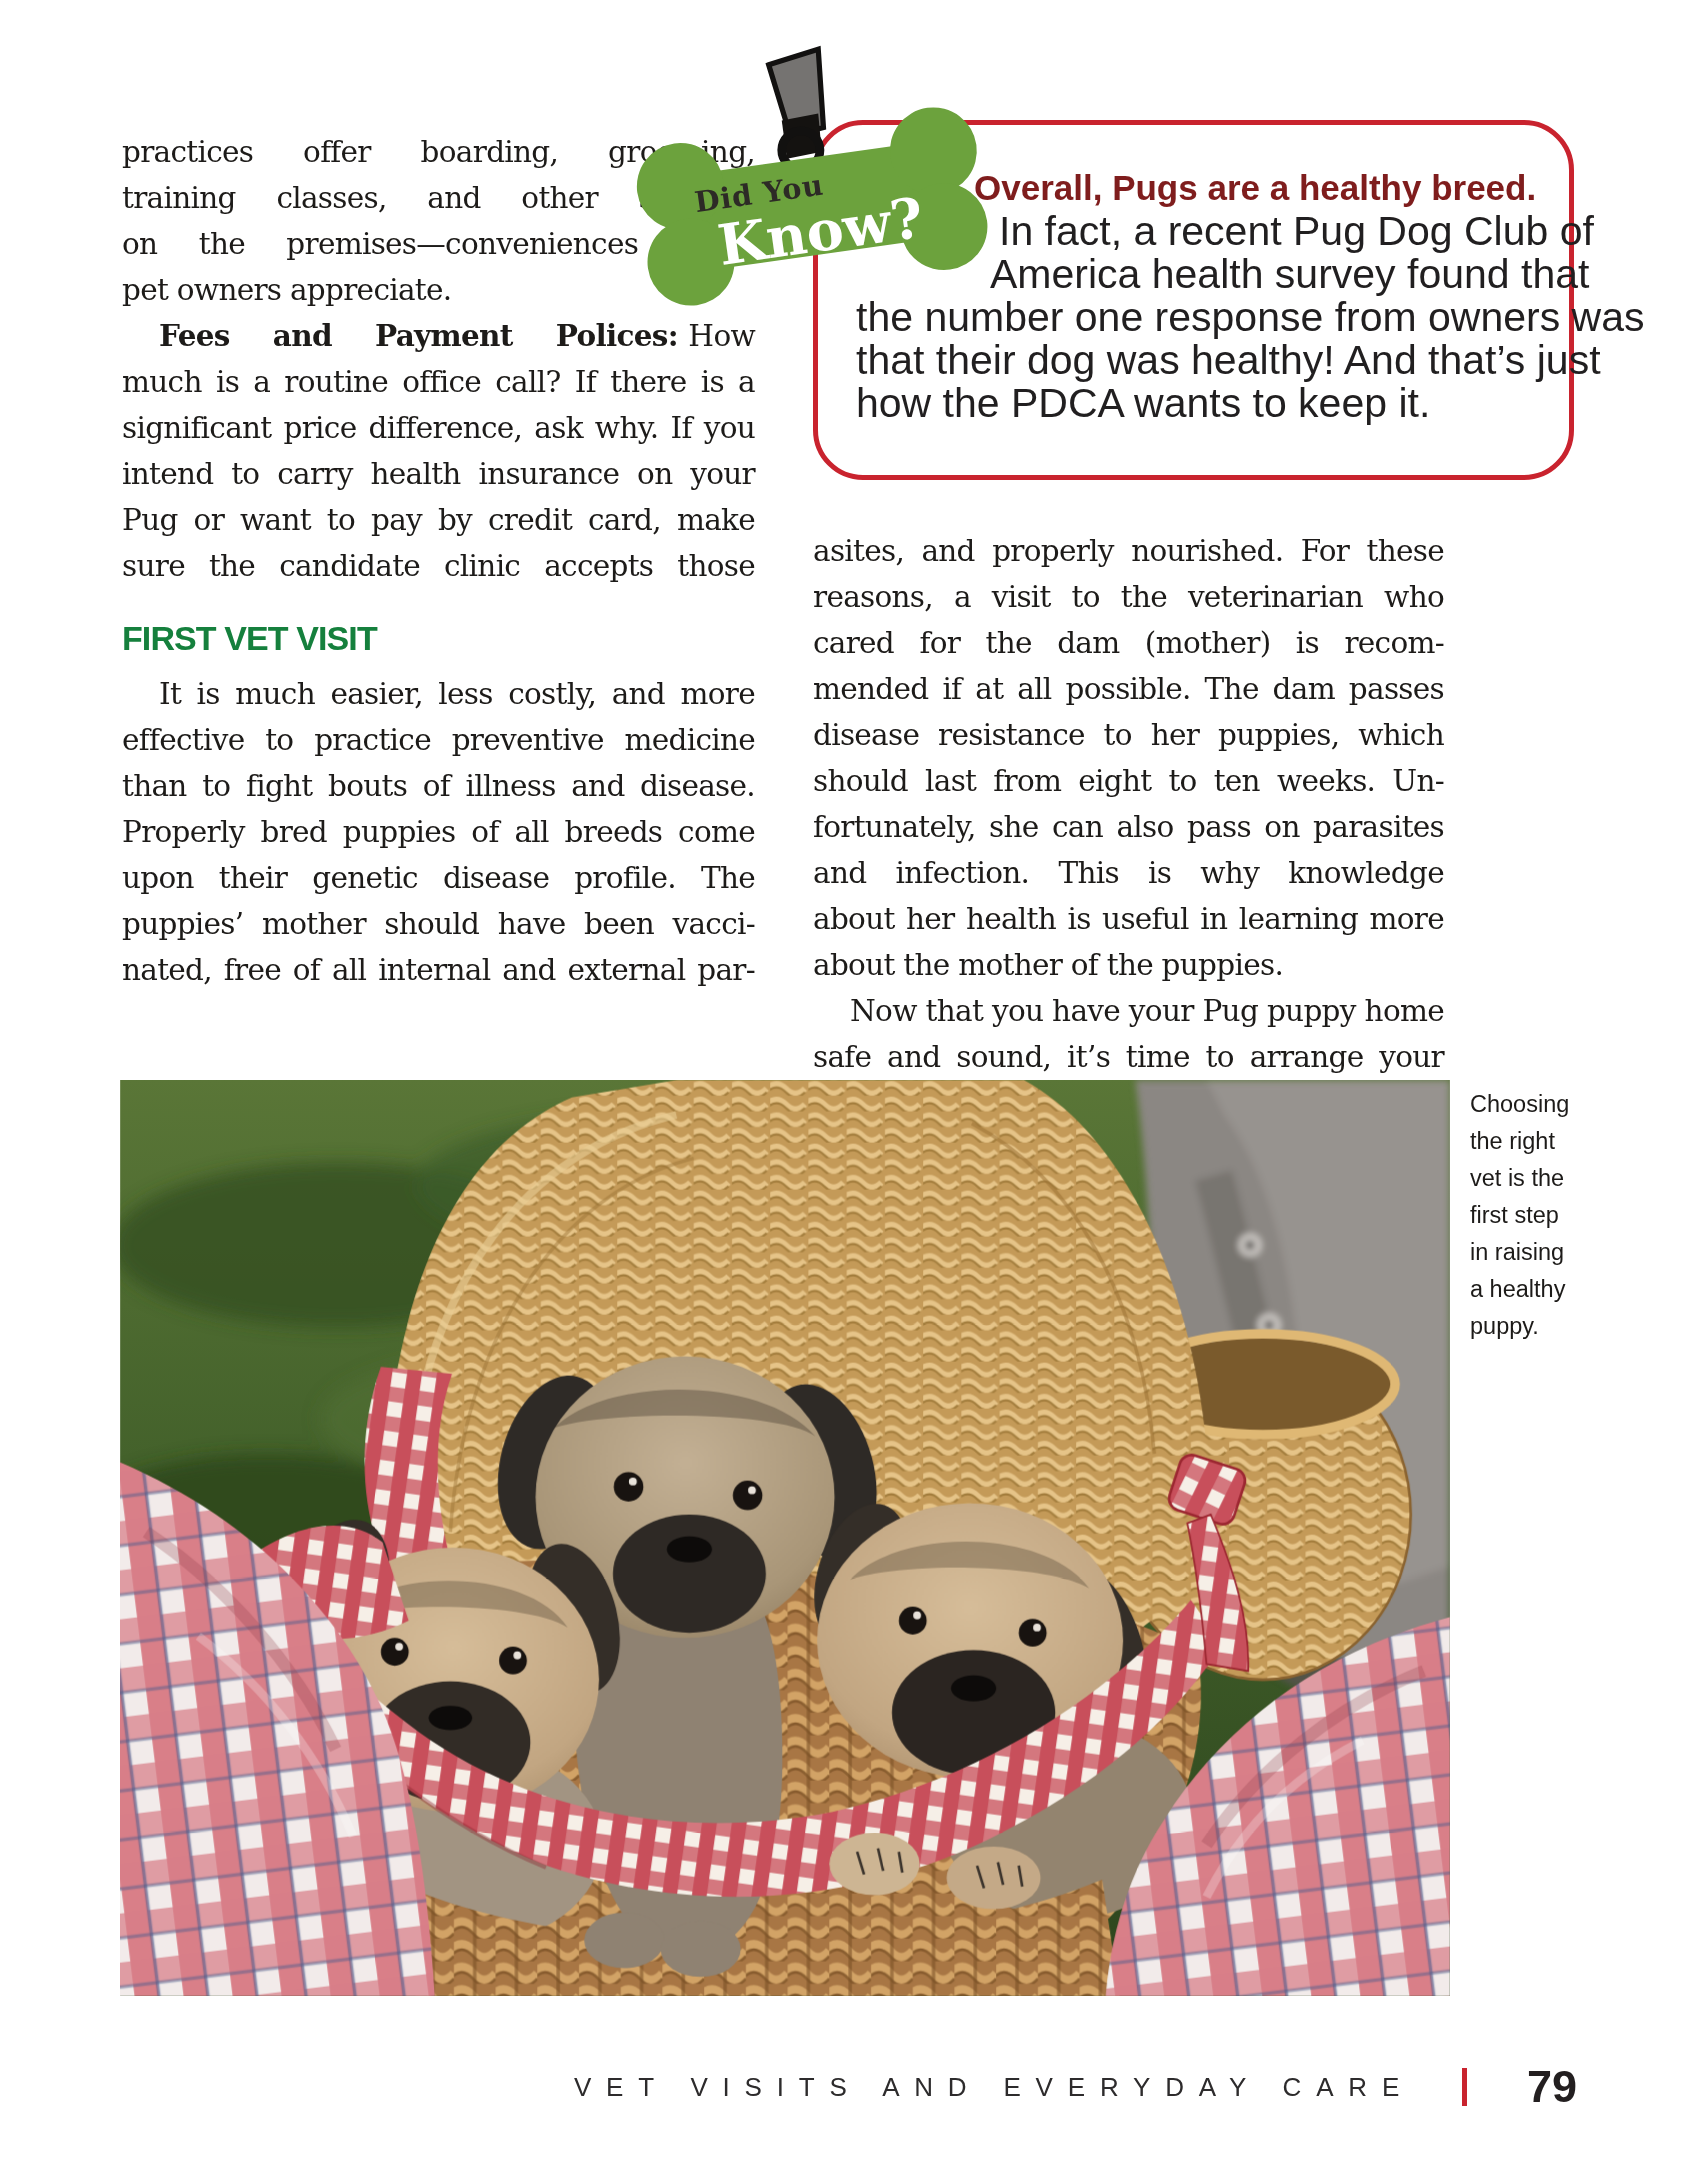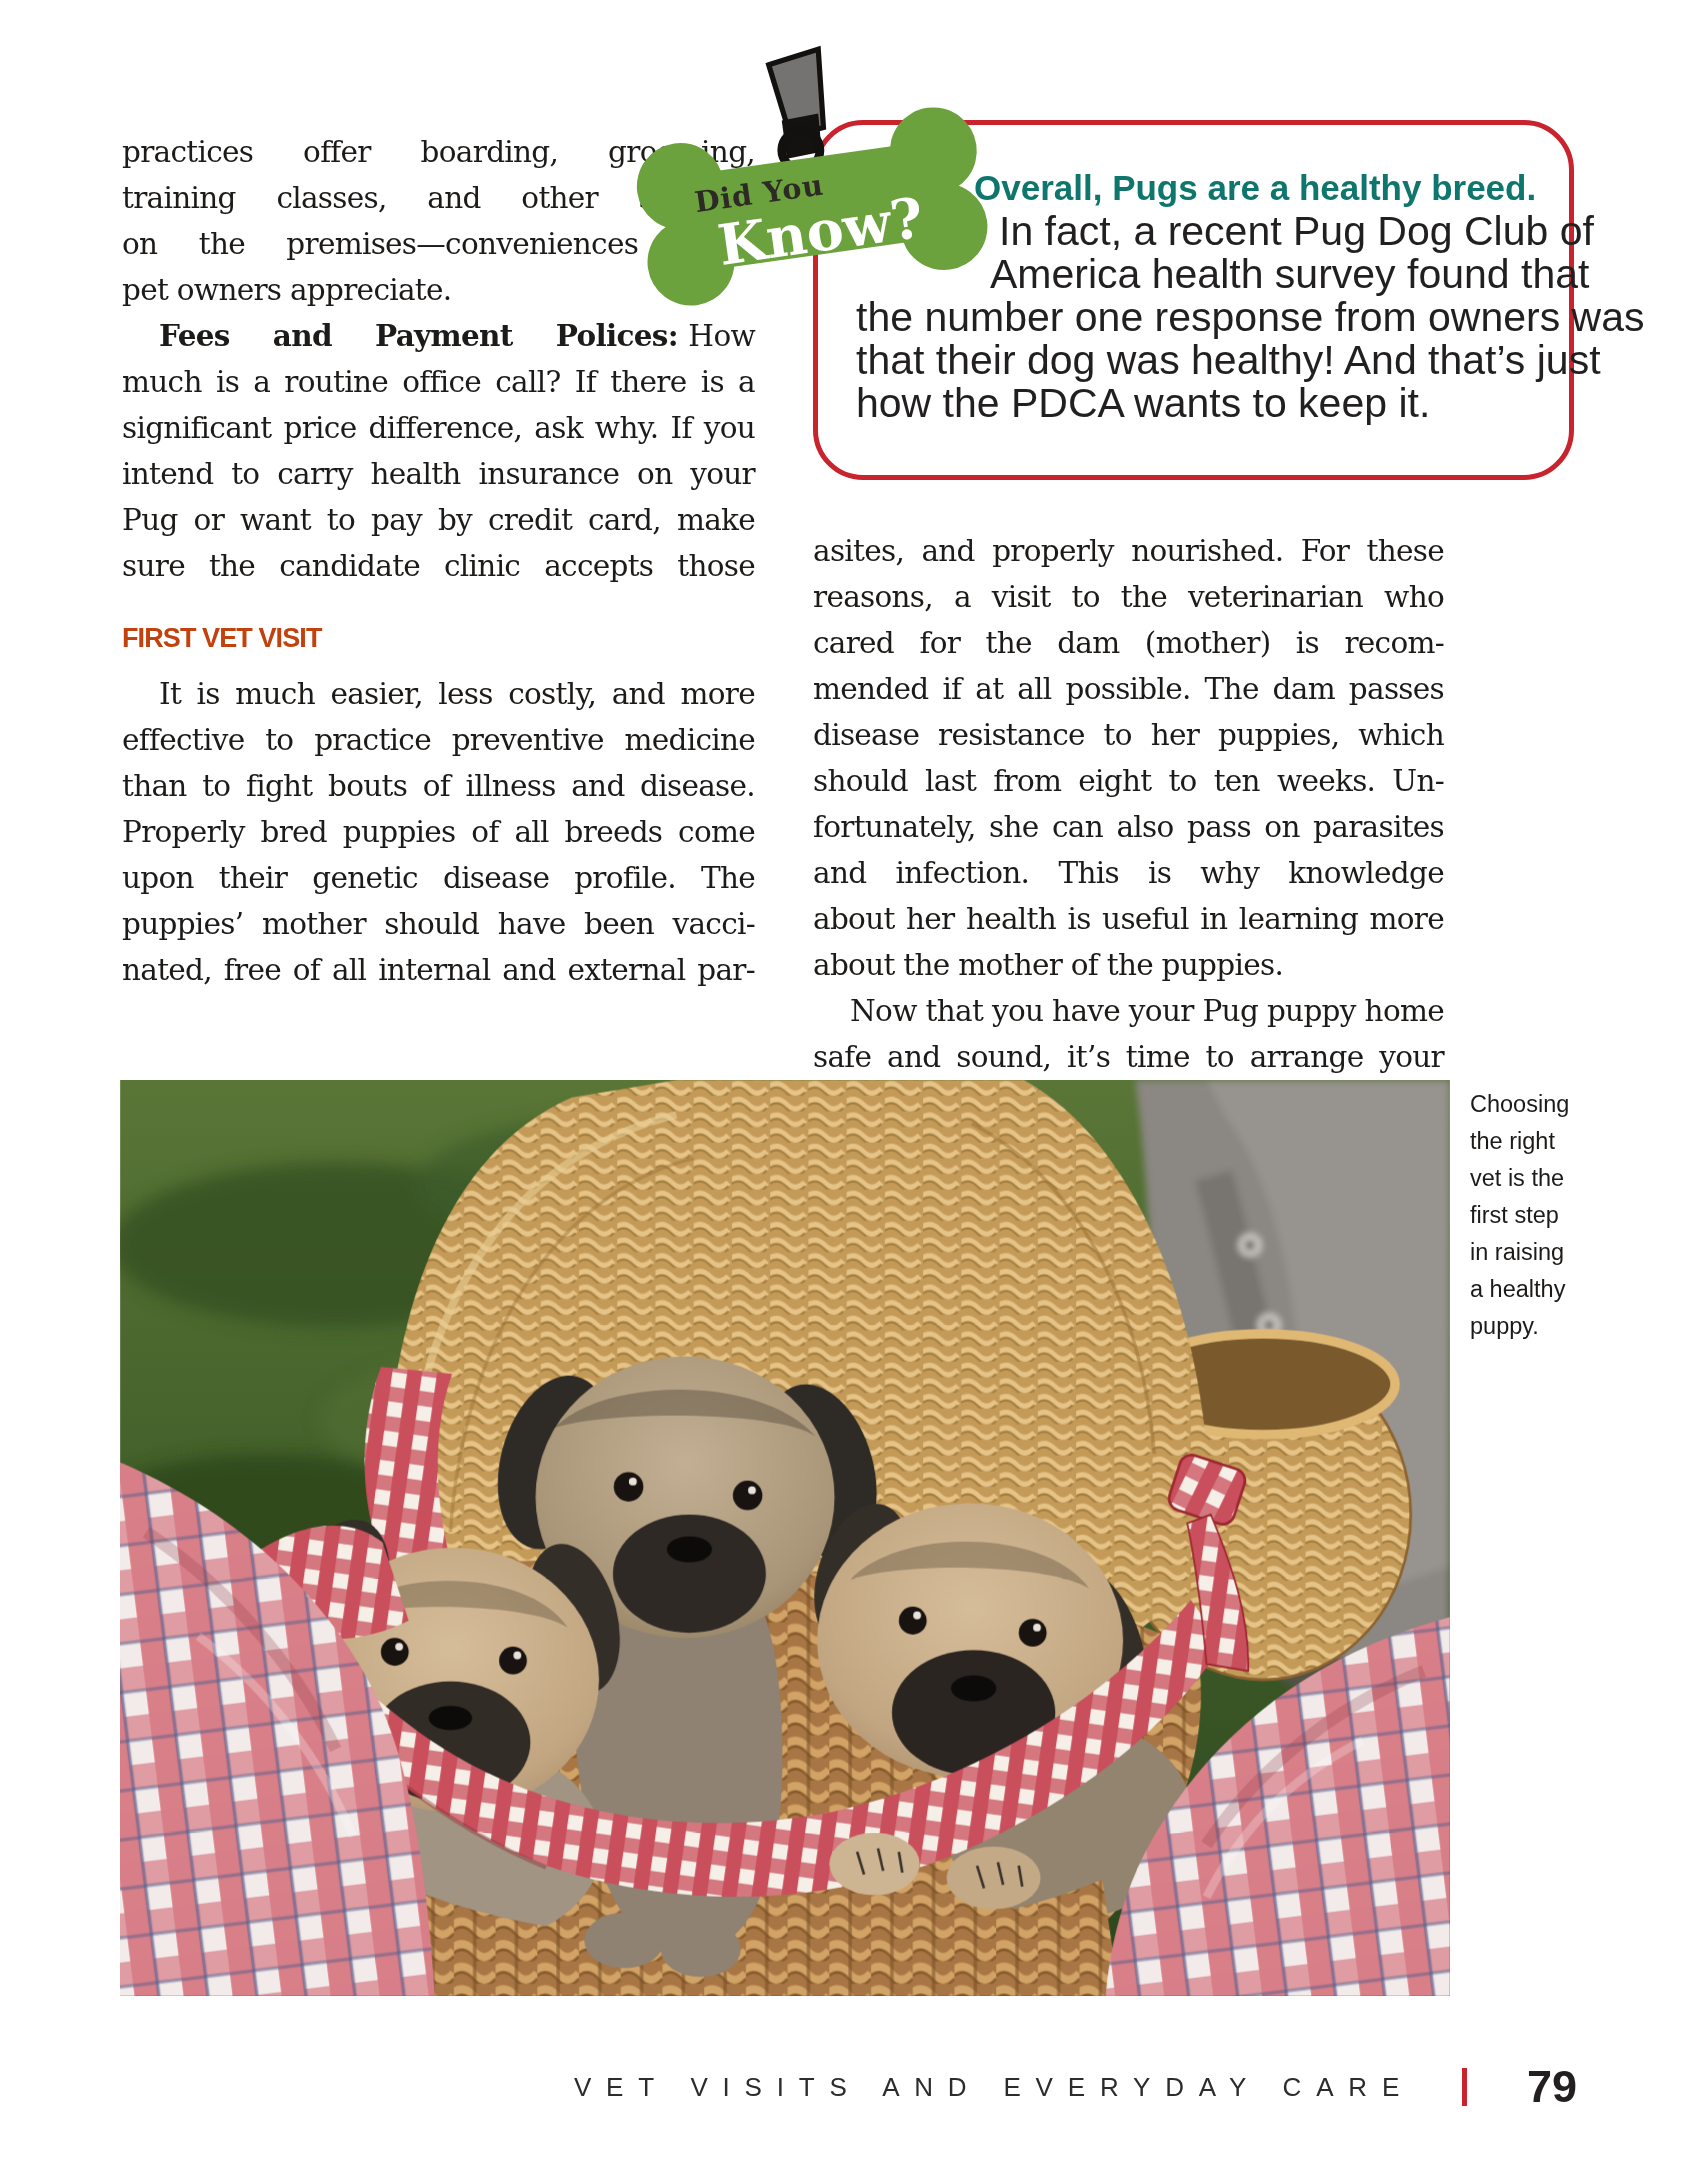--- a/index.html
+++ b/index.html
@@ -9,28 +9,28 @@
   
   .col{position:absolute;width:633px;font-size:29.5px;line-height:46px;letter-spacing:-0.7px;
        color:#1d1b19;}
   .col-left{left:122px;top:129px;}
   .col-right{left:813px;top:528px;width:631px;}
   .jlines > div{text-align:justify;text-align-last:justify;}
   .lastline{text-align:left;}
   .indent-first > div:first-child{text-indent:37px;}
   .lead-line{text-align:justify;text-align-last:justify;text-indent:37px;}
   .lead-bold{font-weight:bold;margin-right:10.4px;}
-  .section-heading{font-family:"Liberation Sans",sans-serif;font-weight:bold;font-size:27px;
-       line-height:42px;color:#c2410c;letter-spacing:-0.9px;margin:28px 0 12px 0;}
+  .section-heading{font-family:"Liberation Sans",sans-serif;font-weight:bold;font-size:34px;
+       line-height:42px;color:#15803d;letter-spacing:-0.9px;margin:28px 0 12px 0;}
 
   
   .callout{position:absolute;left:813px;top:120px;width:761px;height:360px;box-sizing:border-box;
        border:5.2px solid #c9232e;border-radius:50px;background:#ffffff;
        font-family:"Liberation Sans",sans-serif;color:#211f20;padding-top:40px;}
-  .callout-headline{font-weight:bold;font-size:35px;line-height:45px;color:#0f766e;
+  .callout-headline{font-weight:bold;font-size:35px;line-height:45px;color:#7f1d1d;
        padding-left:156px;white-space:nowrap;}
   .co-ln{font-size:41px;line-height:43px;white-space:nowrap;}
   .co-ind-a{padding-left:181px;}
   .co-ind-b{padding-left:172px;}
   .co-ind-c{padding-left:38px;}
 
   .bone-art{position:absolute;left:634px;top:30px;width:365px;height:300px;}
 
   
   .photo{position:absolute;left:120px;top:1080px;width:1330px;height:916px;overflow:hidden;}

